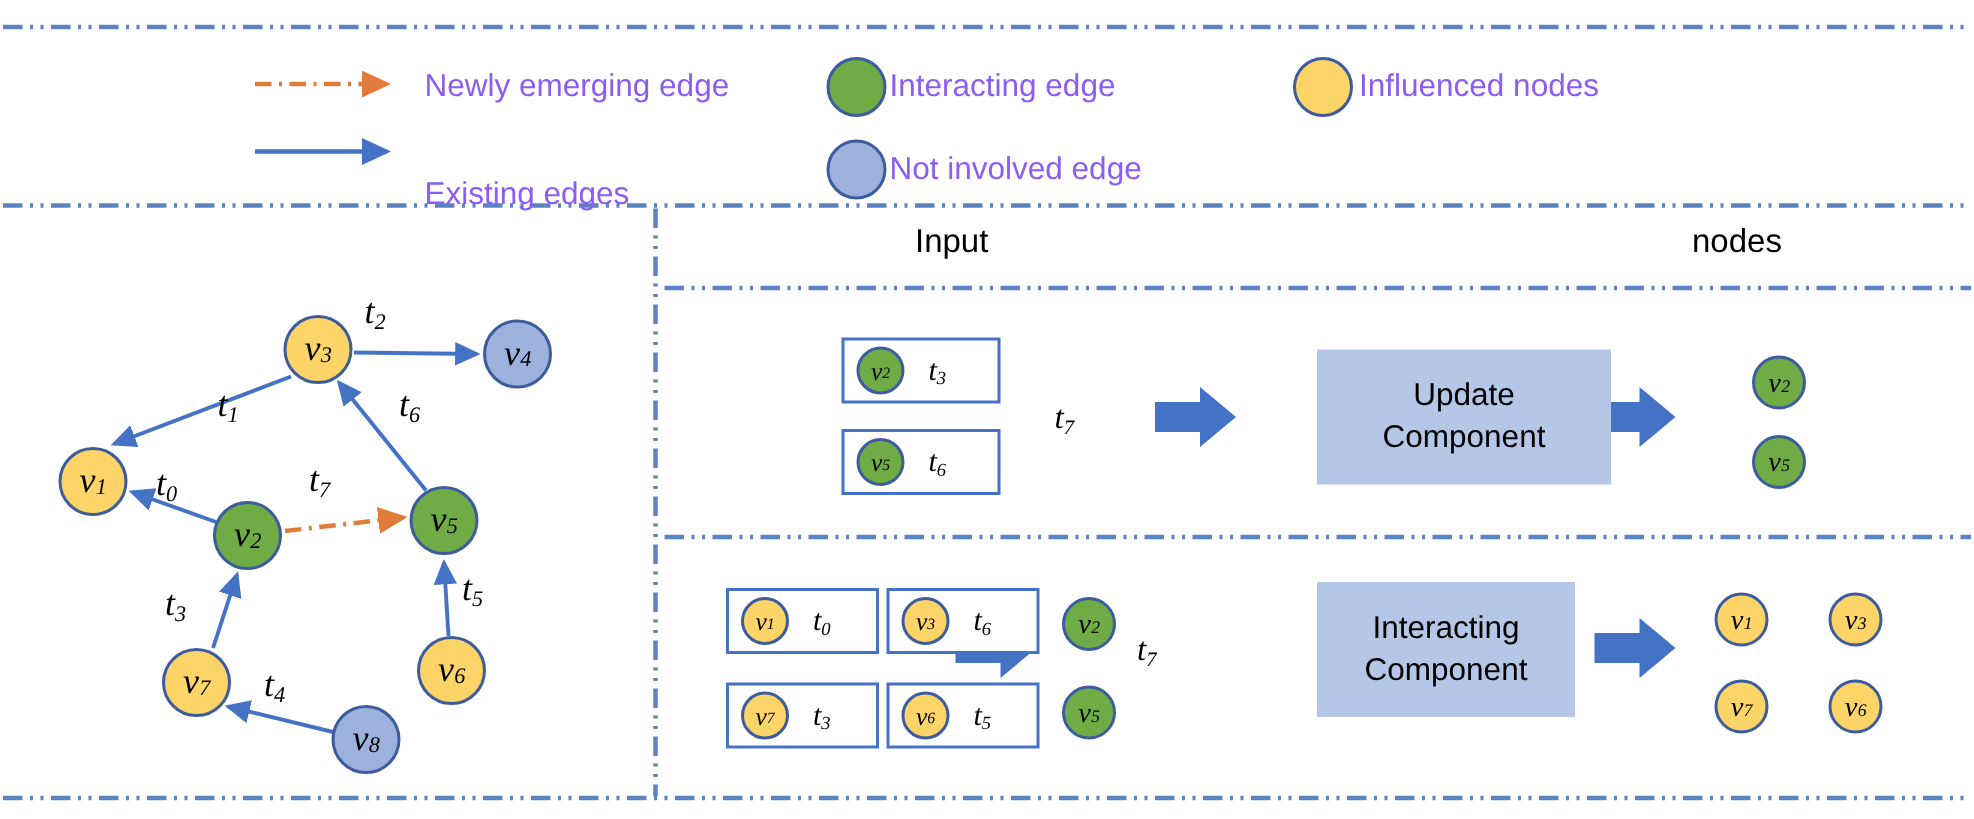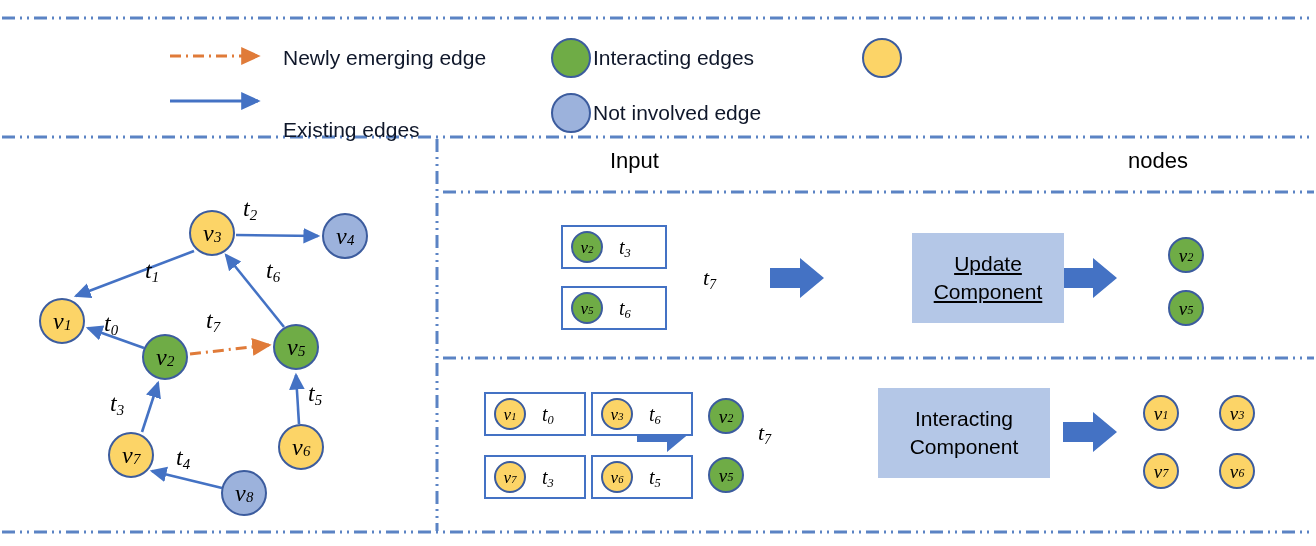--- a/index.html
+++ b/index.html
@@ -26,21 +26,21 @@
     width: 1316px;
     height: 546px;
     pointer-events: none;
   }
 
   
   .legend-label {
     position: absolute;
     font-family: "Liberation Sans", sans-serif;
     font-size: 21px;
-    color: #0f172a;
+    color: #8b5cf6;
     white-space: nowrap;
     line-height: 1;
   }
   .legend-dot {
     position: absolute;
     border-radius: 50%;
     box-sizing: border-box;
     border: 2px solid #3C5C9E;
   }
   .dot-green  { background: #6FAC46; }
@@ -197,26 +197,27 @@
       <path d="M1063,268 L1093,268 L1093,258 L1117,278 L1093,298 L1093,288 L1063,288 Z"></path>
       <path d="M637,422 L667,422 L667,412 L691,432 L667,452 L667,442 L637,442 Z"></path>
       <path d="M1063,422 L1093,422 L1093,412 L1117,432 L1093,452 L1093,442 L1063,442 Z"></path>
     </g>
   </svg>
 
   <div class="legend-label abs" style="left:283px; top:47px;">Newly emerging edge</div>
   <div class="legend-label abs" style="left:283px; top:109px;margin-top:10px;">Existing edges</div>
 
   <div class="legend-dot dot-green abs" style="left:551px; top:38px; width:40px; height:40px;"></div>
-  <div class="legend-label abs" style="left:593px; top:47px;">Interacting edges</div>
+  <div class="legend-label abs" style="left:593px; top:47px;">Interacting edge</div>
 
   <div class="legend-dot dot-blue abs" style="left:551px; top:93px; width:40px; height:40px;"></div>
   <div class="legend-label abs" style="left:593px; top:102px;">Not involved edge</div>
 
   <div class="legend-dot dot-yellow abs" style="left:862px; top:38px; width:40px; height:40px;"></div>
+  <div class="legend-label abs" style="left:906px; top:47px;">Influenced nodes</div>
 
   <div class="gnode abs dot-yellow" style="left:39px;  top:298px; width:46px; height:46px; font-size:24px;">
     <span>v</span>
       <span class="sub">1</span>
   </div>
   <div class="gnode abs dot-green" style="left:142px; top:334px; width:46px; height:46px; font-size:24px;">
     <span>v</span>
       <span class="sub">2</span>
   </div>
   <div class="gnode abs dot-yellow" style="left:189px; top:210px; width:46px; height:46px; font-size:24px;">
@@ -289,21 +290,21 @@
     </span>
     <span class="evtime" style="margin-left:16px;font-size:20px;">
       <span>t</span><span class="sub">6</span>
     </span>
   </div>
 
   <div class="tlabel abs" style="left:703px; top:267px; font-size:22px;">
     <span>t</span><span class="sub">7</span>
   </div>
 
-  <div class="procbox abs" style="left:912px; top:233px; width:152px; height:90px;text-decoration:underline;">
+  <div class="procbox abs" style="left:878px; top:233px; width:196px; height:90px;">
     <span>Update</span>
     <span>Component</span>
   </div>
 
   <div class="gnode abs dot-green" style="left:1168px; top:237px; width:36px; height:36px; font-size:19px;">
     <span>v</span>
       <span class="sub">2</span>
   </div>
   <div class="gnode abs dot-green" style="left:1168px; top:290px; width:36px; height:36px; font-size:19px;">
     <span>v</span>

